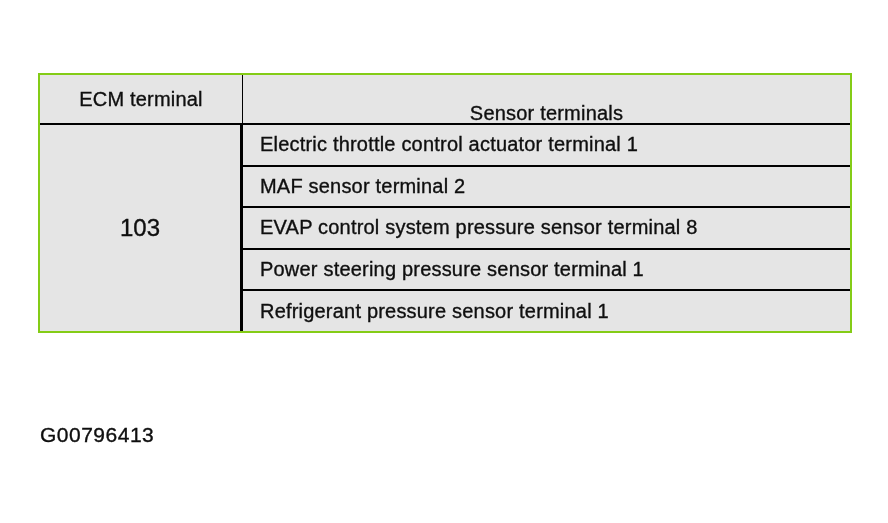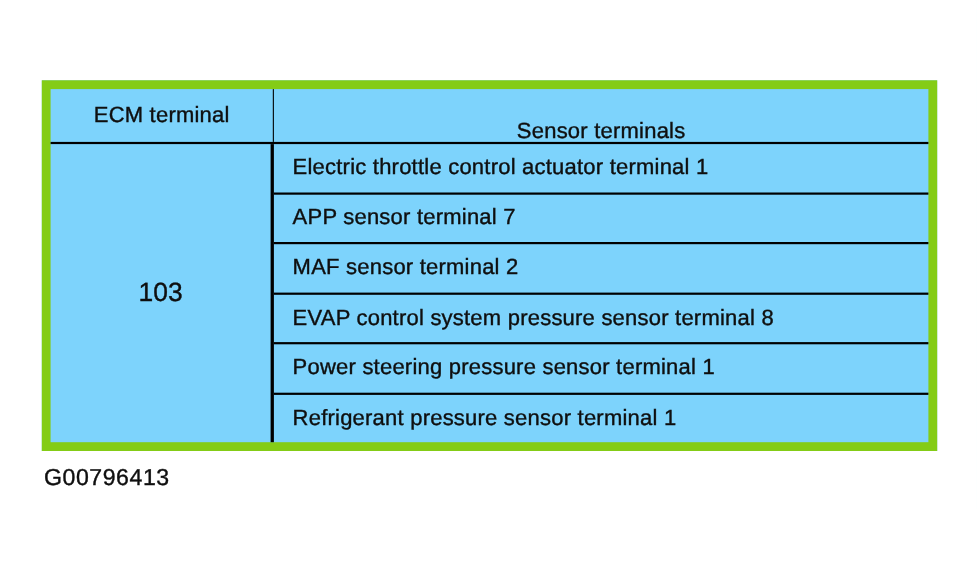--- a/index.html
+++ b/index.html
@@ -17,25 +17,25 @@
     color: #0f0f0f;
     overflow: hidden;
   }
 
   
   .scan-table {
     position: absolute;
     left: 38px;
     top: 73px;
     width: 814px;
-    height: 337px;
-    border: 8px solid #84cc16;
+    height: 260px;
+    border: 2px solid #84cc16;
     display: flex;
     flex-direction: column;
-    background: #7dd3fc;
+    background: #e5e5e5;
   }
 
   .header-row {
     display: flex;
     height: 50px;
     border-bottom: 2px solid #000000;
     flex: 0 0 auto;
   }
 
   .header-cell {
@@ -119,21 +119,20 @@
       <div class="header-cell col1">ECM terminal</div>
       <div class="header-cell col2">Sensor terminals</div>
     </div>
 
     <div class="body-row">
 
       <div class="ecm-cell">103</div>
 
       <div class="sensor-rows">
         <div class="sensor-row">Electric throttle control actuator terminal 1</div>
-        <div class="sensor-row">APP sensor terminal 7</div>
         <div class="sensor-row">MAF sensor terminal 2</div>
         <div class="sensor-row">EVAP control system pressure sensor terminal 8</div>
         <div class="sensor-row">Power steering pressure sensor terminal 1</div>
         <div class="sensor-row">Refrigerant pressure sensor terminal 1</div>
       </div>
 
     </div>
 
   </div>
 

